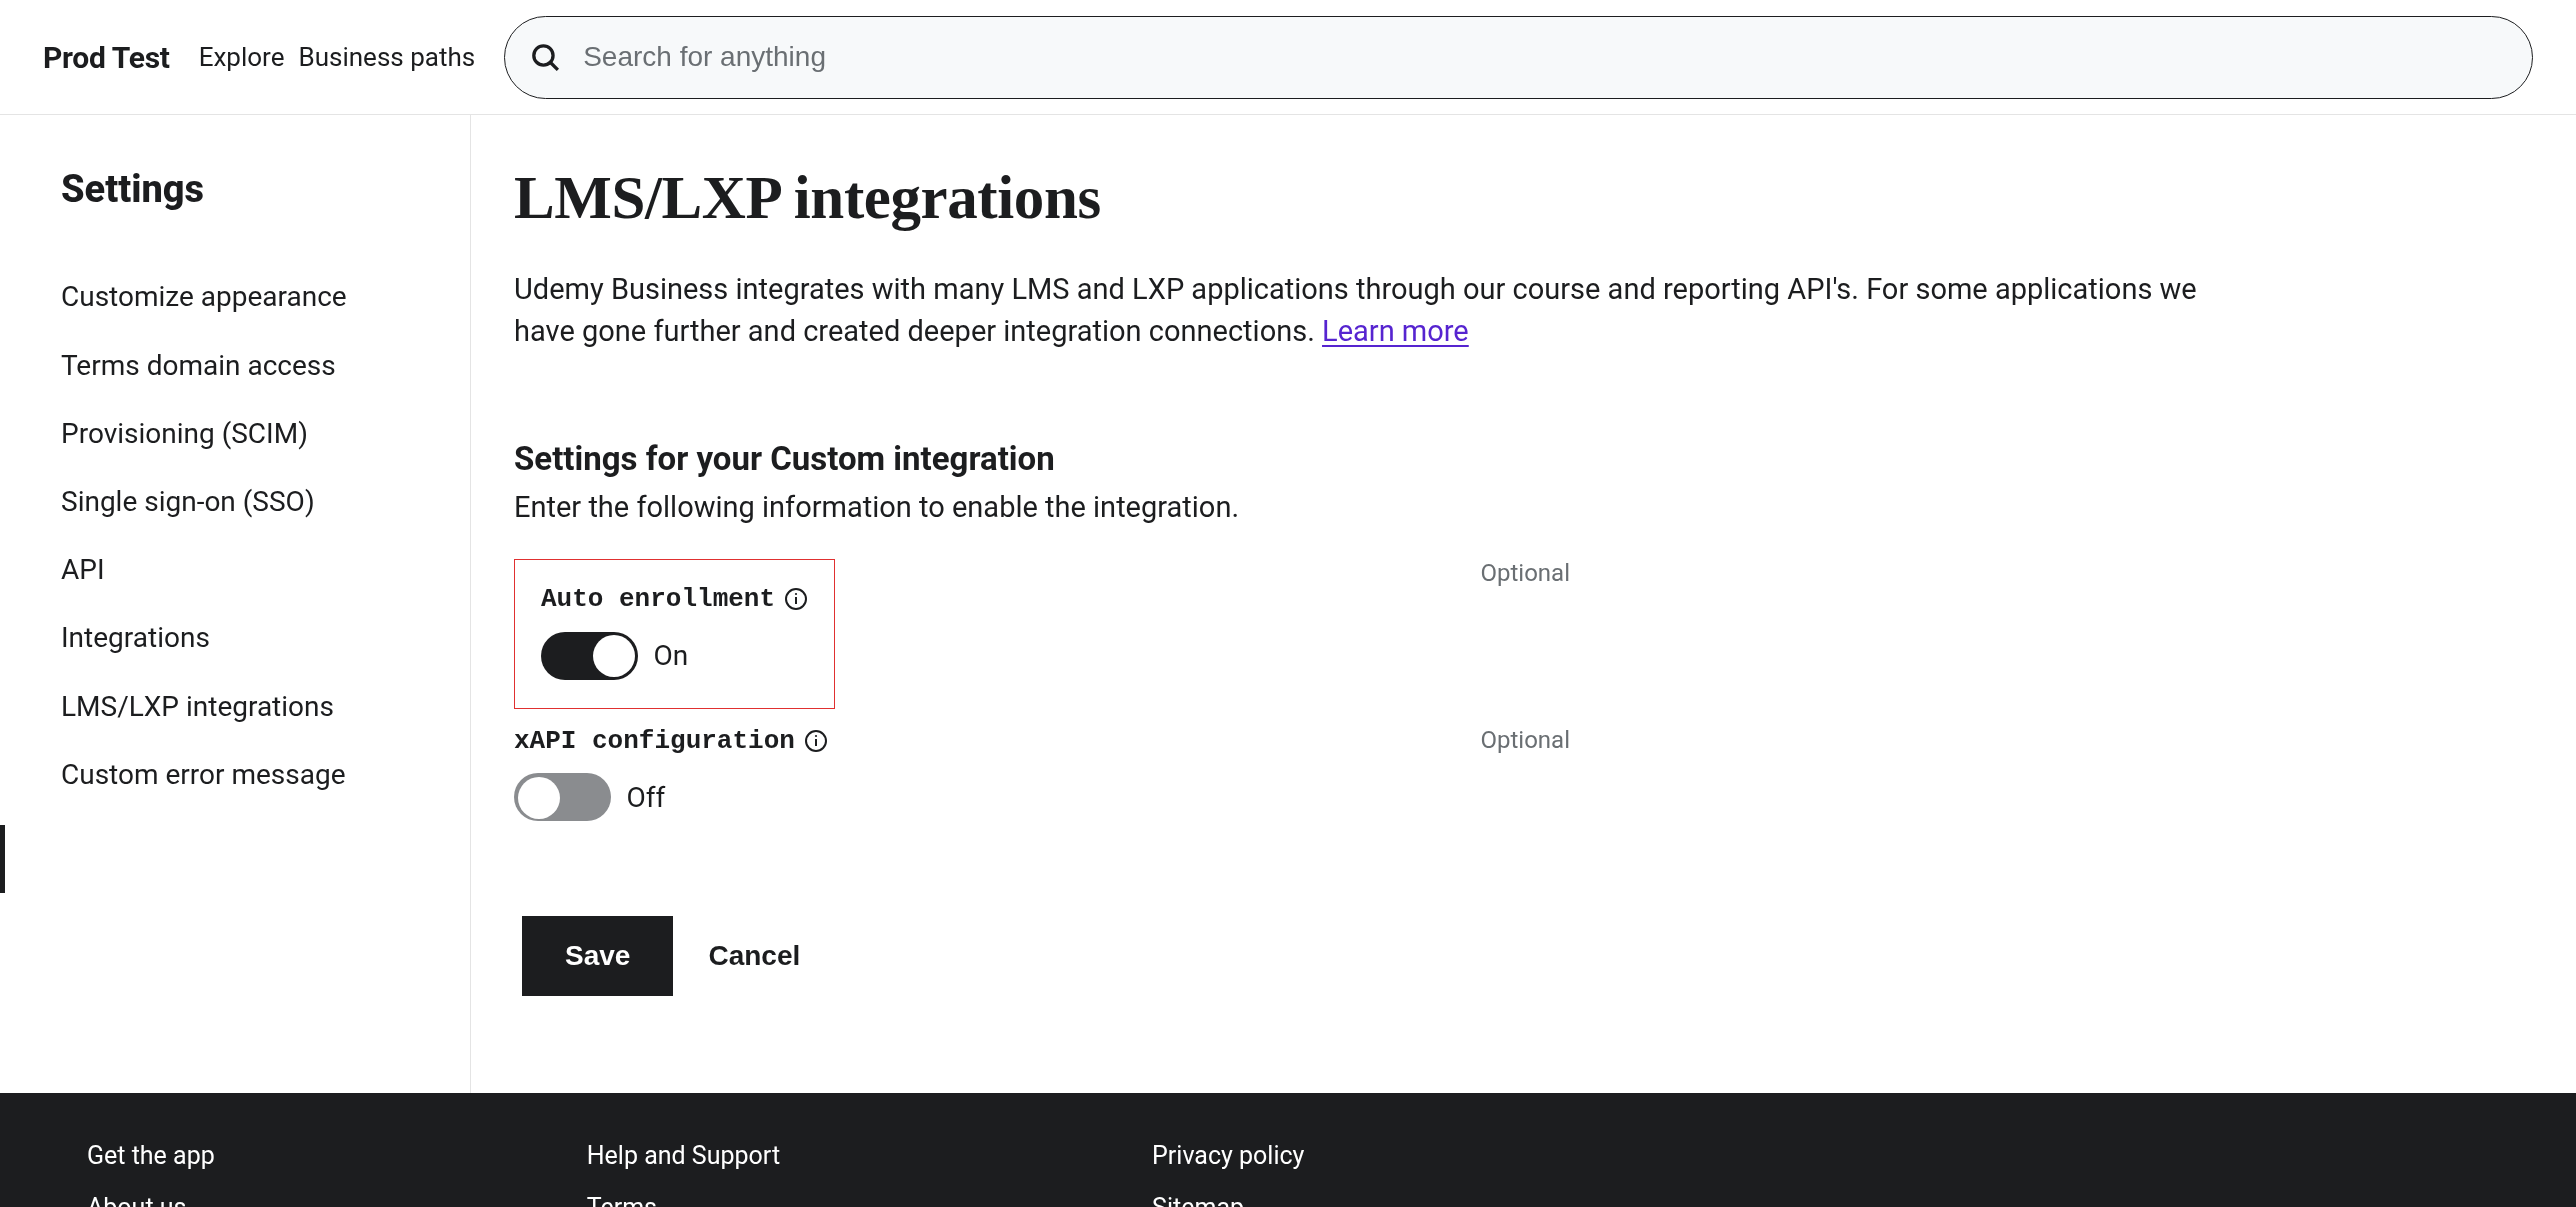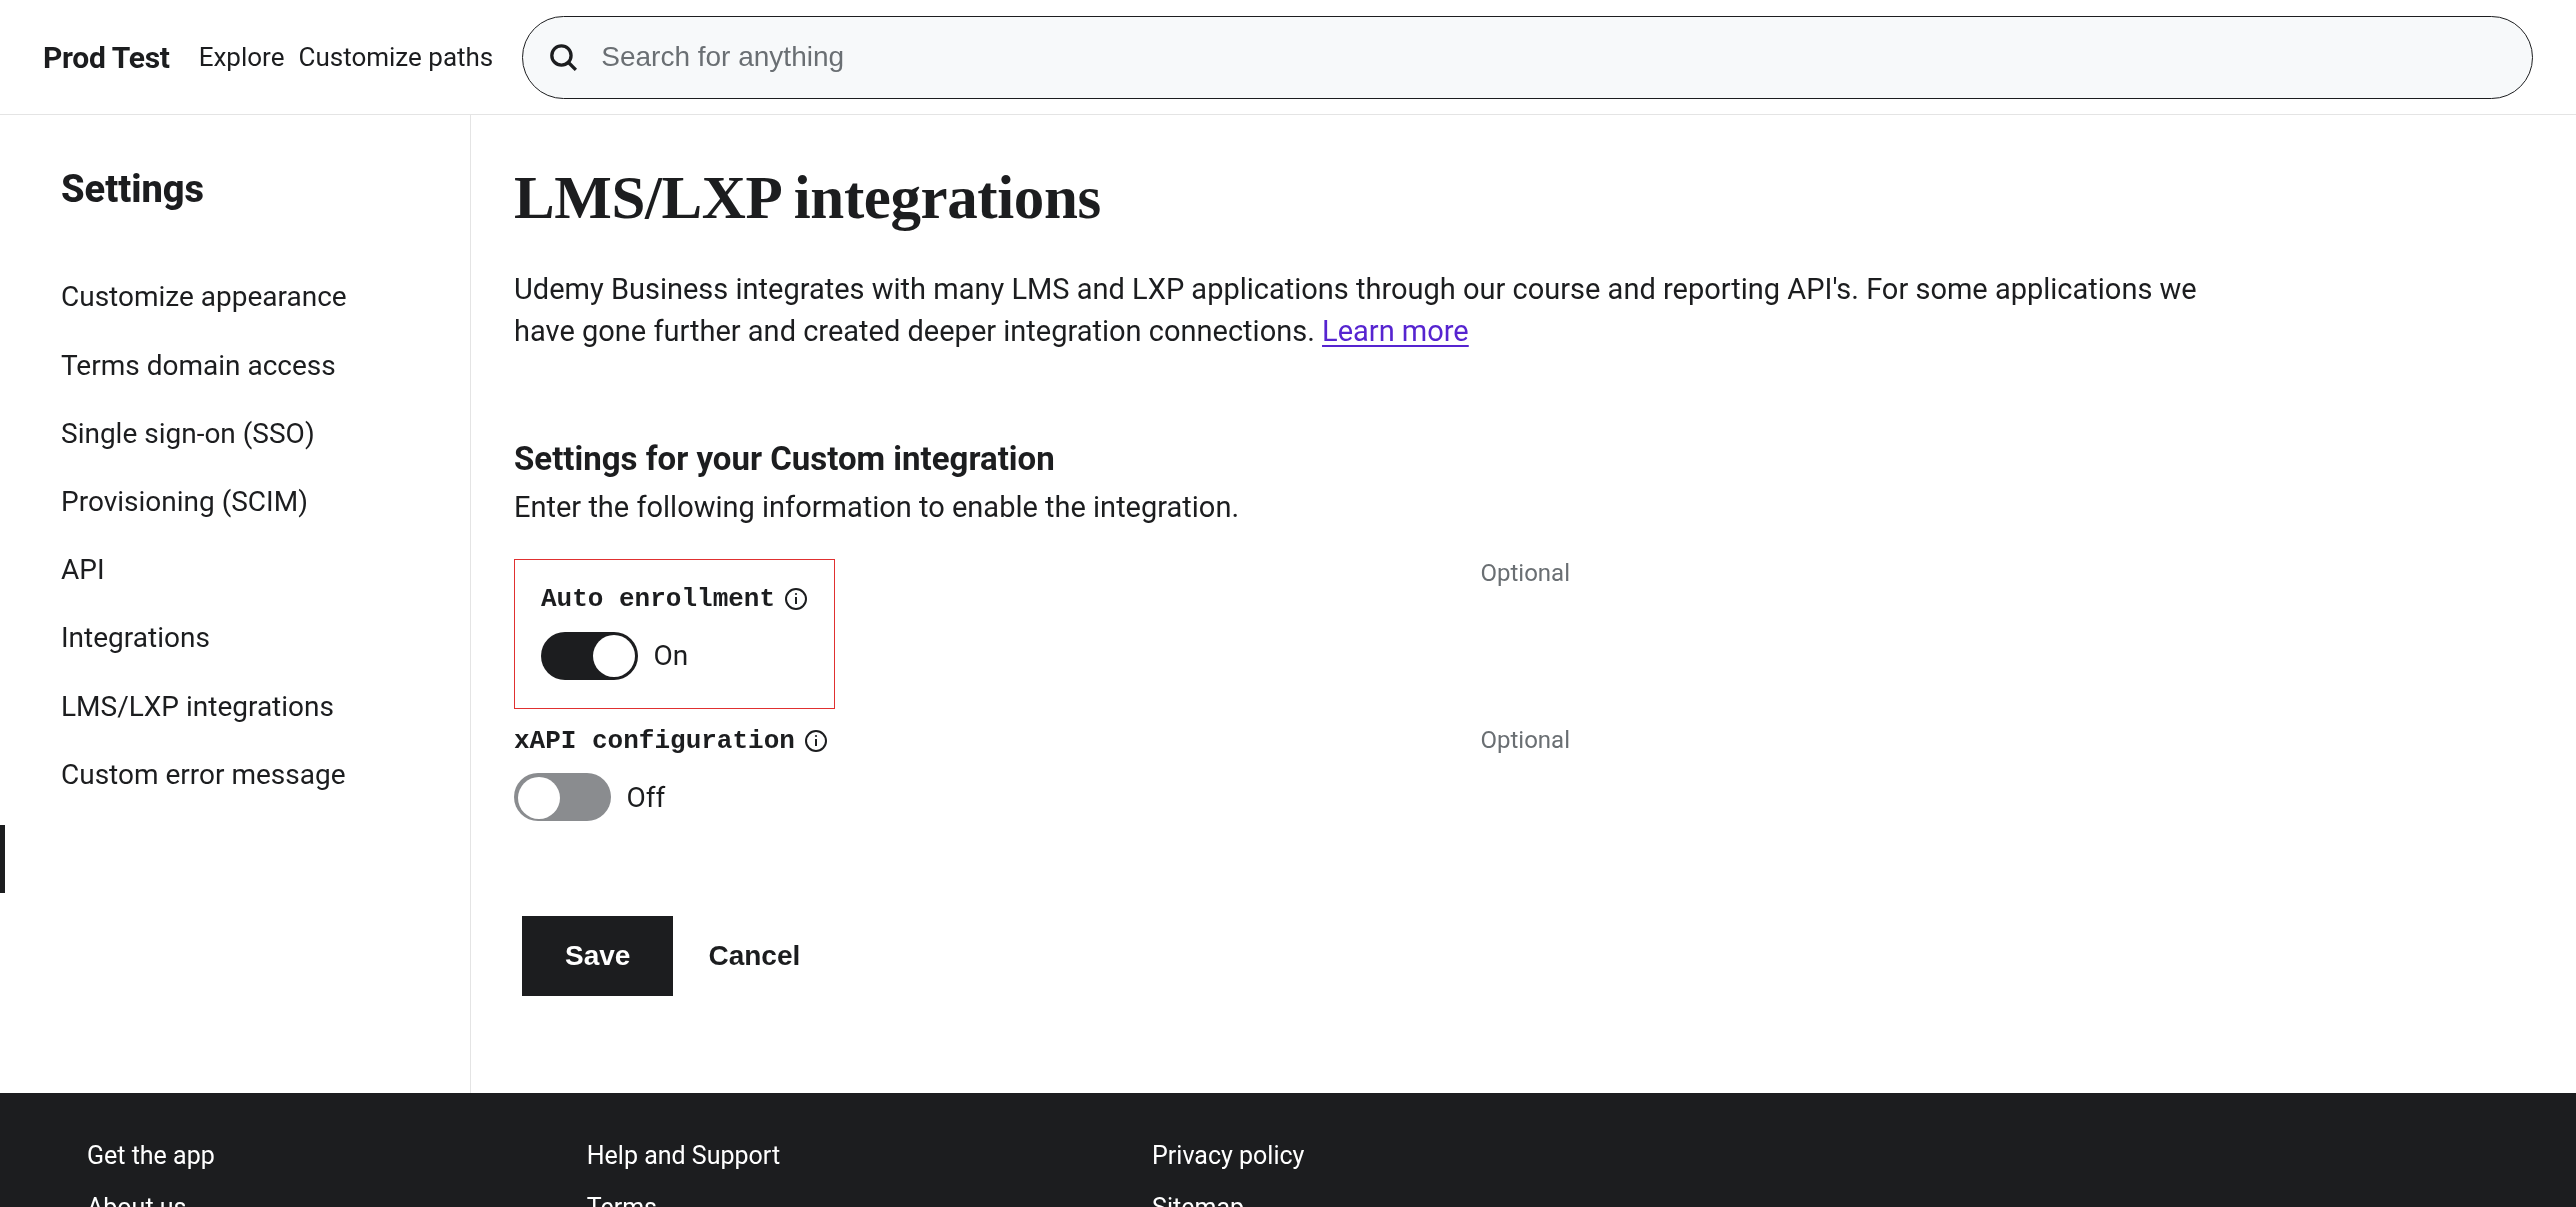--- a/index.html
+++ b/index.html
@@ -199,42 +199,42 @@
   .footer-col { display: flex; flex-direction: column; gap: 22.5px; }
   .footer-link { color: #fff; font-size: 25px; cursor: pointer; }
 </style>
 </head>
 <body>
 
 <div class="header">
   <div class="brand">Prod Test</div>
   <div class="nav-links">
     <div class="nav-link">Explore</div>
-    <div class="nav-link">Customize paths</div>
+    <div class="nav-link">Business paths</div>
   </div>
   <div class="search-wrap">
     <span class="search-icon">
       <svg viewBox="0 0 24 24" fill="none" stroke="#1c1d1f" stroke-width="2.4">
           <circle cx="10.5" cy="10.5" r="7"></circle>
           <line x1="21" y1="21" x2="15.8" y2="15.8"></line>
         </svg>
     </span>
     <input class="search-input" placeholder="Search for anything" style="">
   </div>
 </div>
 
 <div class="body-wrap">
 
   <div class="sidebar">
     <div class="active-marker"></div>
     <h2>Settings</h2>
     <div class="side-item">Customize appearance</div>
     <div class="side-item">Terms domain access</div>
+    <div class="side-item">Provisioning (SCIM)</div>
     <div class="side-item">Single sign-on (SSO)</div>
-    <div class="side-item">Provisioning (SCIM)</div>
     <div class="side-item">API</div>
     <div class="side-item">Integrations</div>
     <div class="side-item">LMS/LXP integrations</div>
     <div class="side-item">Custom error message</div>
   </div>
 
   <div class="main">
     <h1 class="page-title">LMS/LXP integrations</h1>
     <p class="intro">
       <span>Udemy Business integrates with many LMS and LXP applications through our course and reporting API's. For some applications we have gone further and created deeper integration connections. </span><a>Learn more</a>

